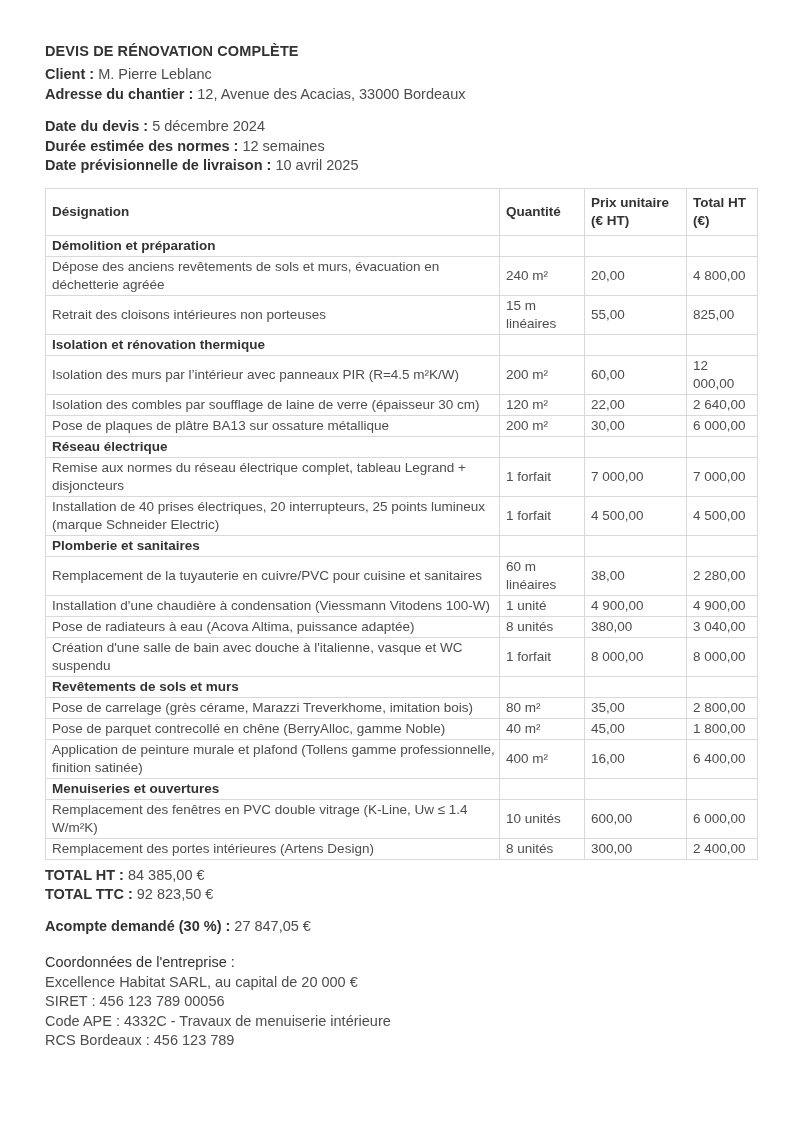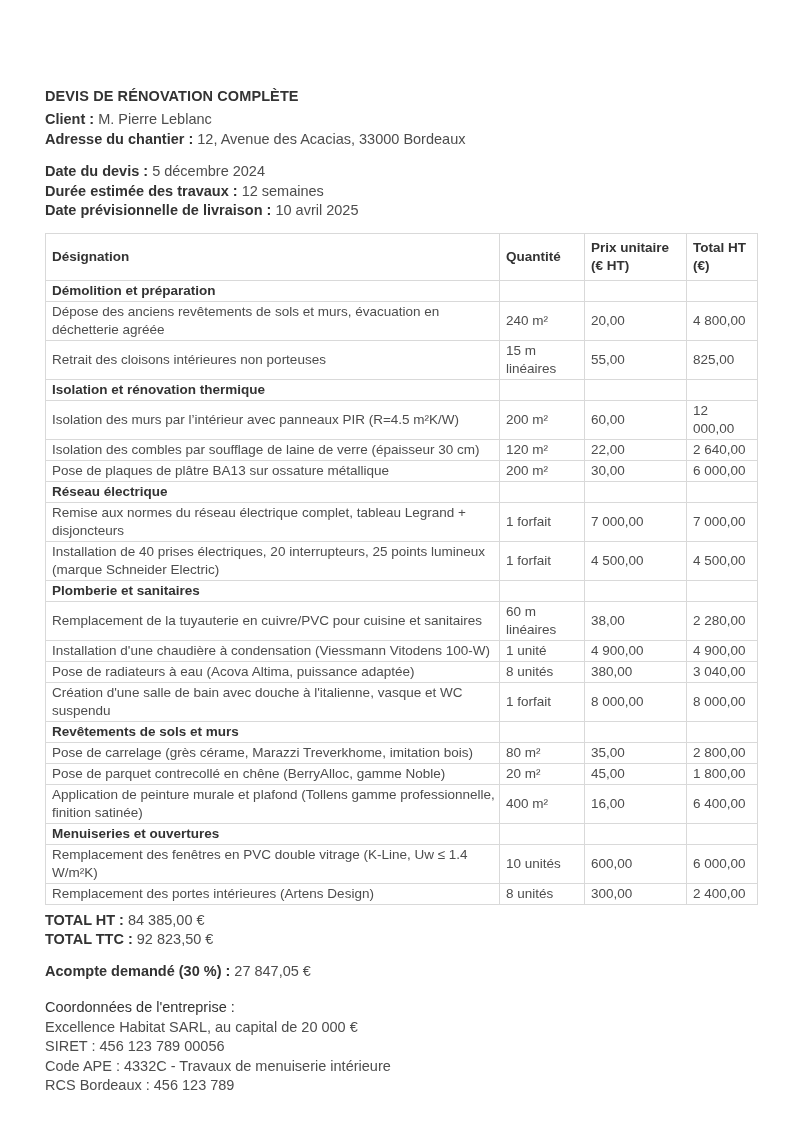--- a/index.html
+++ b/index.html
@@ -12,21 +12,21 @@
   *{margin:0;padding:0;box-sizing:border-box;}
   html,body{background:var(--background);}
   body{
     width:800px;height:1132px;overflow:hidden;
     font-family:"Liberation Sans","DejaVu Sans",sans-serif;
     color:var(--text-body);
   }
   .page{padding:42px 44px 0 45px;}
   .title{
     font-size:14.5px;font-weight:bold;color:var(--text-dark);
-    line-height:19px;margin-bottom:4px;letter-spacing:.1px;margin-top:45px;
+    line-height:19px;margin-bottom:4px;letter-spacing:.1px;
   }
   .line{font-size:14.5px;line-height:19.5px;}
   .lbl{font-weight:bold;color:var(--text-dark);margin-right:4px;}
   .val{color:var(--text-body);}
   .dates-block{margin-top:13px;}
   .section-heading{
     font-size:14.5px;font-weight:bold;color:var(--text-dark);
     margin-top:12px;line-height:19px;letter-spacing:.1px;
   }
   table.devis{
@@ -70,21 +70,21 @@
   </div>
   <div class="line">
     <span class="lbl">Adresse du chantier :</span><span class="val">12, Avenue des Acacias, 33000 Bordeaux</span>
   </div>
 
   <div class="dates-block">
     <div class="line">
       <span class="lbl">Date du devis :</span><span class="val">5 décembre 2024</span>
     </div>
     <div class="line">
-      <span class="lbl">Durée estimée des travaux :</span><span class="val">12 semaines</span>
+      <span class="lbl">Durée estimée des normes :</span><span class="val">12 semaines</span>
     </div>
     <div class="line">
       <span class="lbl">Date prévisionnelle de livraison :</span><span class="val">10 avril 2025</span>
     </div>
   </div>
 
 
   <table class="devis">
     <colgroup>
       <col class="c-des">
@@ -198,21 +198,21 @@
           <td></td>
         </tr>
         <tr>
           <td>Pose de carrelage (grès cérame, Marazzi Treverkhome, imitation bois)</td>
           <td>80 m²</td>
           <td>35,00</td>
           <td>2 800,00</td>
         </tr>
         <tr>
           <td>Pose de parquet contrecollé en chêne (BerryAlloc, gamme Noble)</td>
-          <td>20 m²</td>
+          <td>40 m²</td>
           <td>45,00</td>
           <td>1 800,00</td>
         </tr>
         <tr>
           <td>Application de peinture murale et plafond (Tollens gamme professionnelle, finition satinée)</td>
           <td>400 m²</td>
           <td>16,00</td>
           <td>6 400,00</td>
         </tr>
         <tr>

